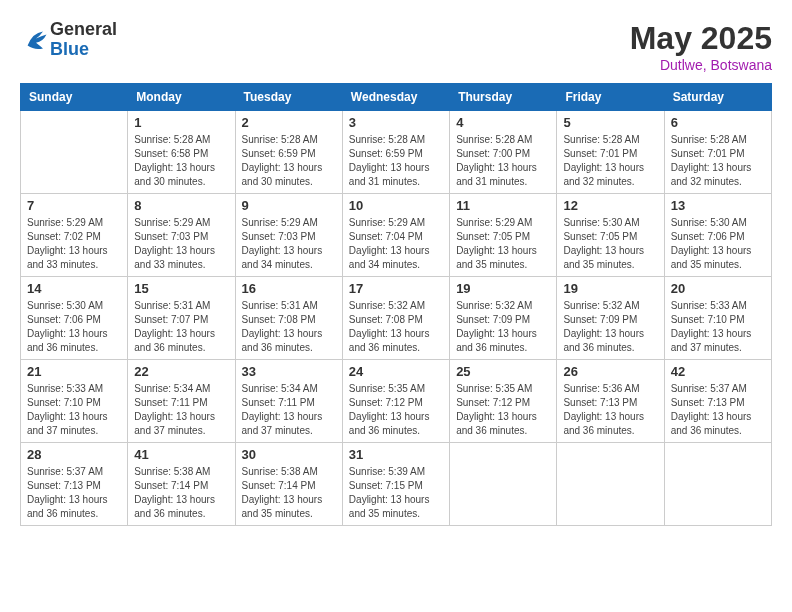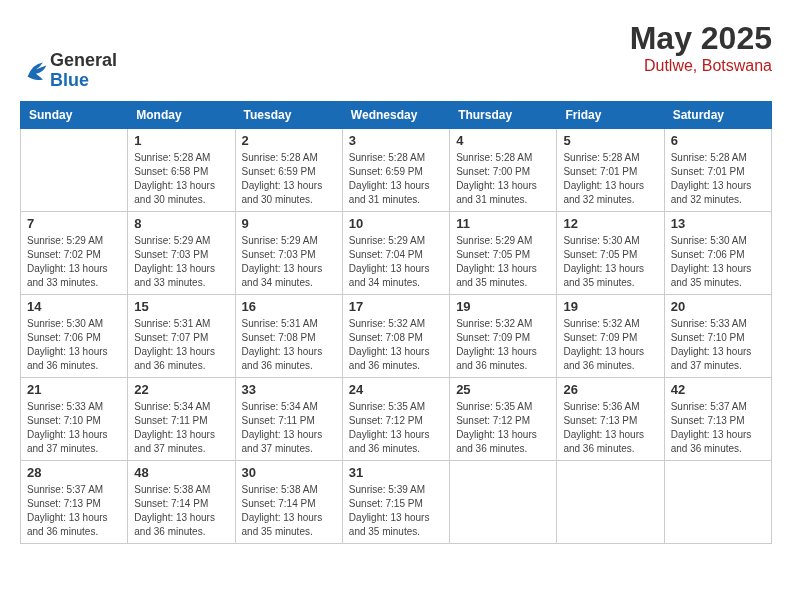--- a/index.html
+++ b/index.html
@@ -12,21 +12,20 @@
     }
     .header-area {
       display: flex;
       justify-content: space-between;
       align-items: flex-start;
       margin-bottom: 10px;
     }
     .logo {
       display: flex;
       align-items: center;
-      margin-top: 31px;
     }
     .logo-text {
       font-size: 18px;
       font-weight: bold;
       line-height: 1.1;
     }
     .logo-general { color: #333; }
     .logo-blue { color: #1a6bb5; }
     .logo-bird {
       width: 28px;
@@ -35,22 +34,22 @@
     }
     .title-area {
       text-align: right;
     }
     .month-title {
       font-size: 32px;
       font-weight: bold;
       color: #333;
     }
     .location {
-      font-size: 16px;
-      color: #b91c1c;
+      font-size: 14px;
+      color: #a21caf;
     }
     .calendar {
       width: 100%;
       border-collapse: collapse;
       font-size: 11px;
     }
     .calendar th {
       background-color: #1a6bb5;
       color: white;
       text-align: left;
@@ -320,21 +319,21 @@
       </tr>
       <tr class="week-row">
         <td>
           <div class="day-number">28</div>
           <div class="day-info" style="white-space: pre-line;">Sunrise: 5:37 AM
 Sunset: 7:13 PM
 Daylight: 13 hours
 and 36 minutes.</div>
         </td>
         <td>
-          <div class="day-number">48</div>
+          <div class="day-number">41</div>
           <div class="day-info" style="white-space: pre-line;">Sunrise: 5:38 AM
 Sunset: 7:14 PM
 Daylight: 13 hours
 and 36 minutes.</div>
         </td>
         <td>
           <div class="day-number">30</div>
           <div class="day-info" style="white-space: pre-line;">Sunrise: 5:38 AM
 Sunset: 7:14 PM
 Daylight: 13 hours

